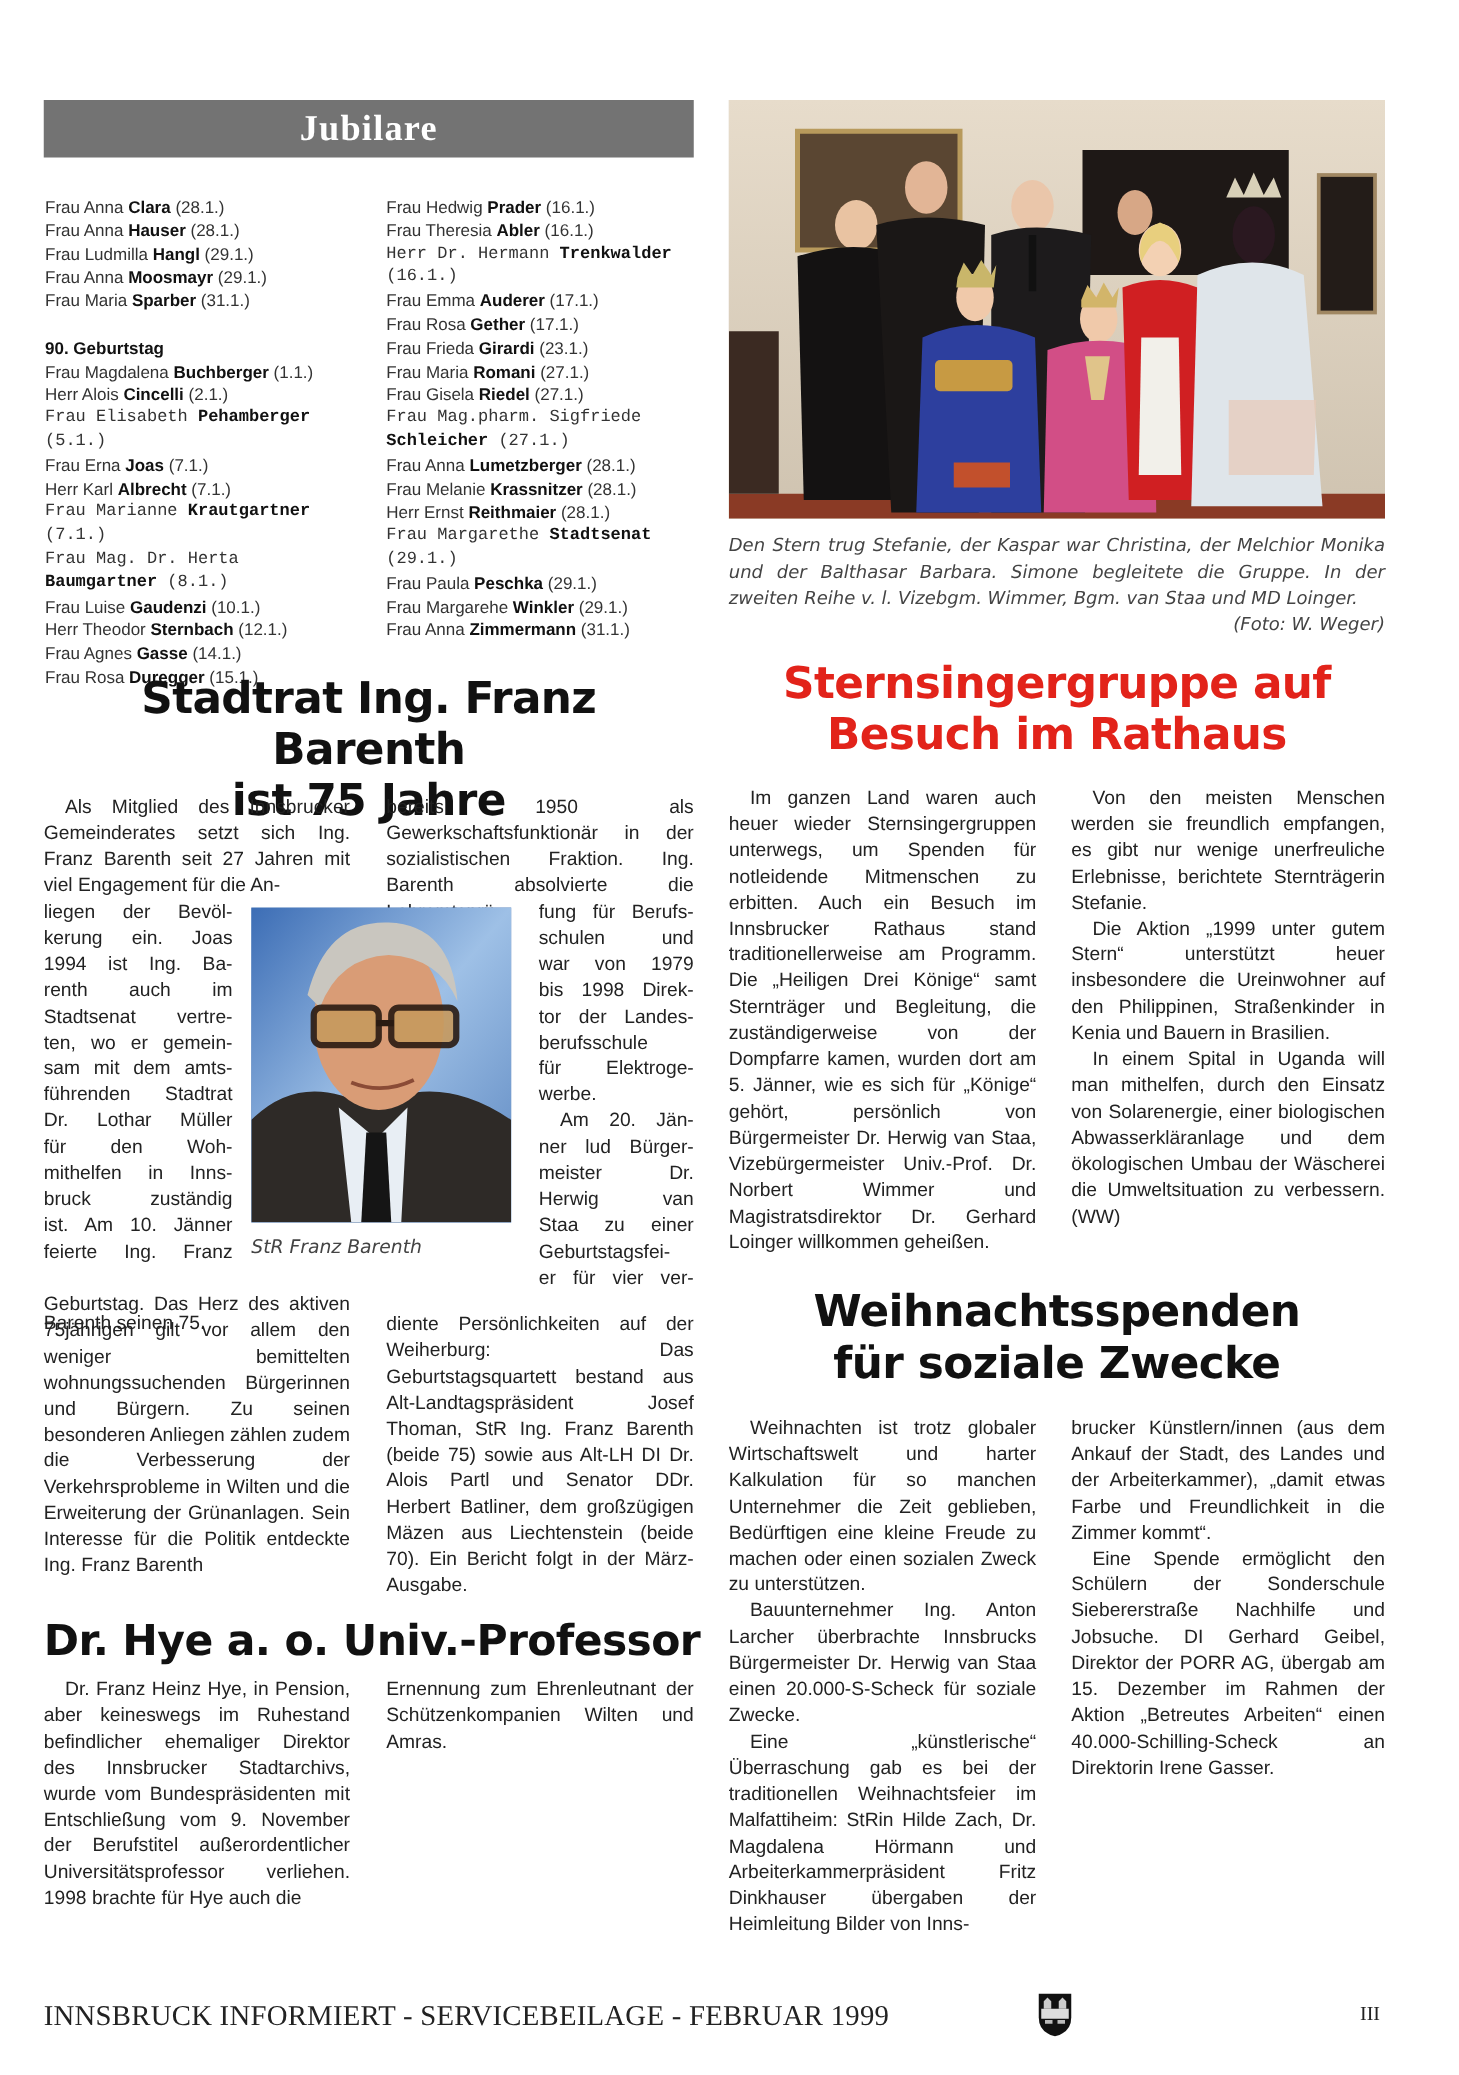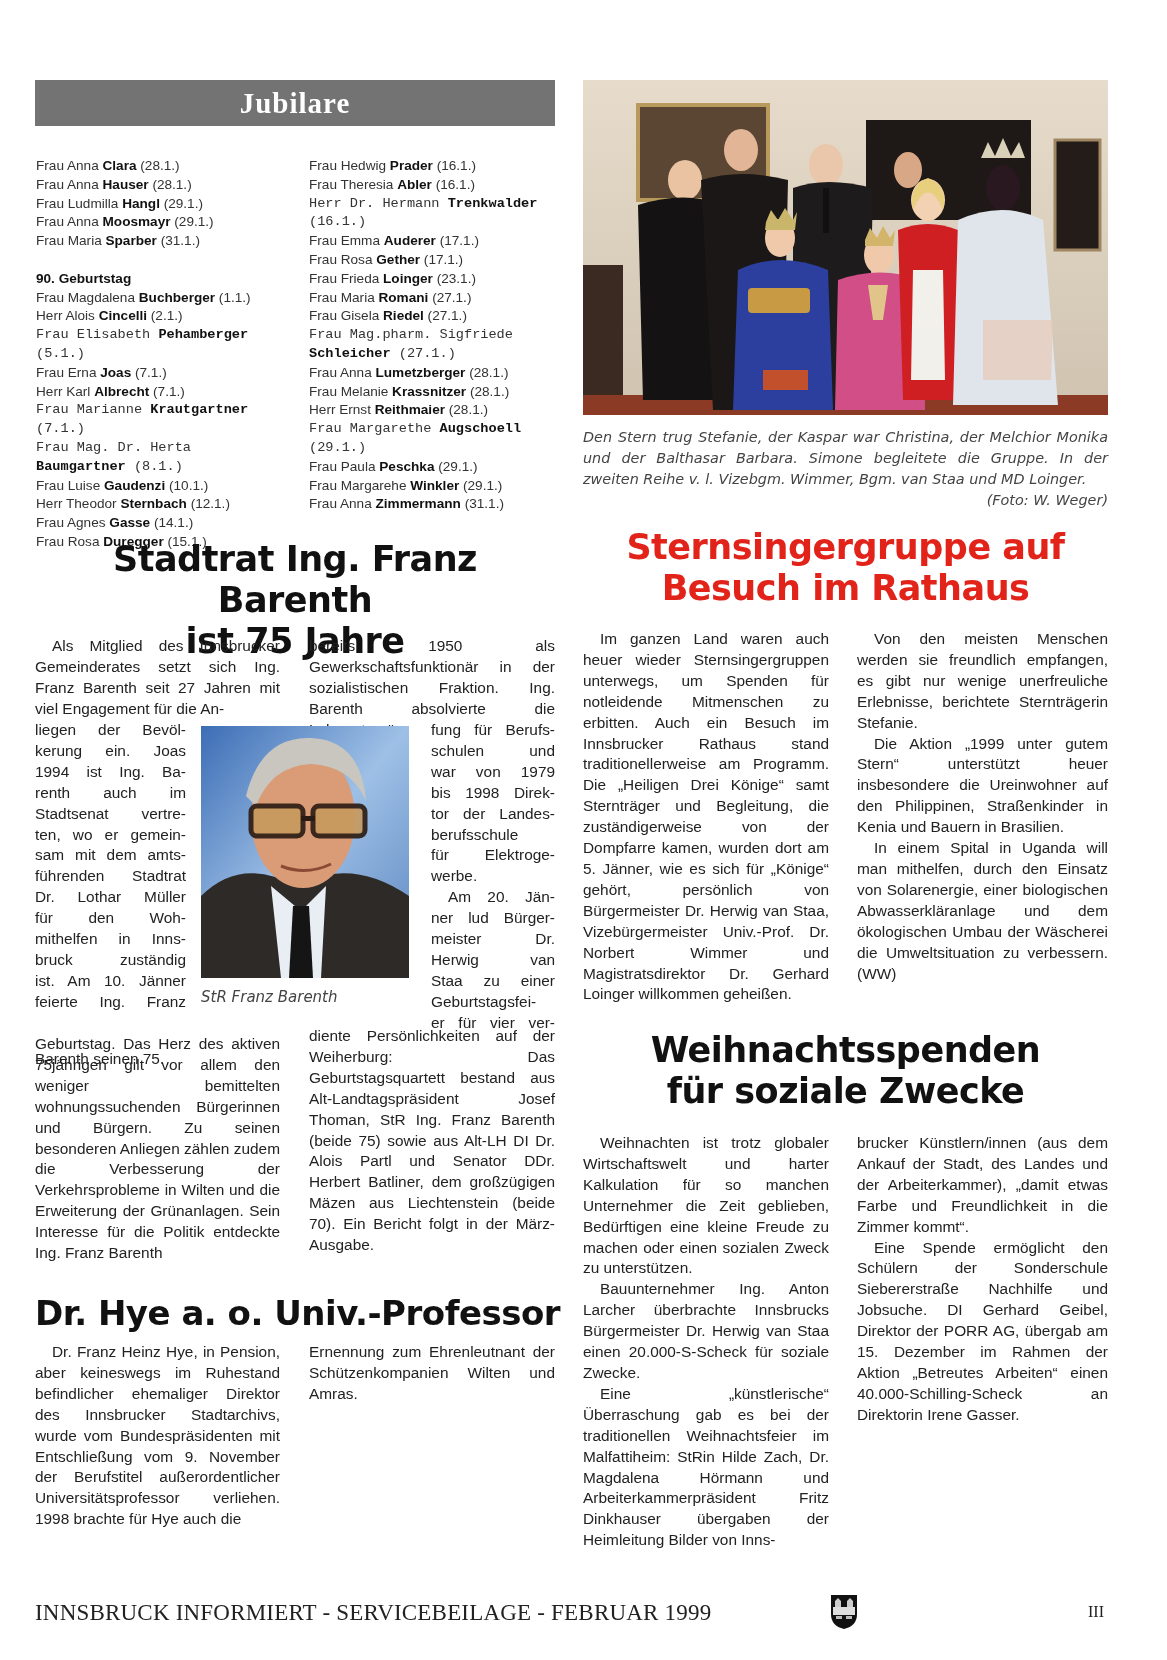--- a/index.html
+++ b/index.html
@@ -78,28 +78,28 @@
     <div class="row"><span>Herr Theodor </span><b>Sternbach</b><span> (12.1.)</span></div>
     <div class="row"><span>Frau Agnes </span><b>Gasse</b><span> (14.1.)</span></div>
     <div class="row"><span>Frau Rosa </span><b>Duregger</b><span> (15.1.)</span></div>
   </div>
 <div class="abs jlist" id="jlist-right" style="left:309px;top:157px;width:245px;">
     <div class="row"><span>Frau Hedwig </span><b>Prader</b><span> (16.1.)</span></div>
     <div class="row"><span>Frau Theresia </span><b>Abler</b><span> (16.1.)</span></div>
     <div class="row wrap"><span>Herr Dr. Hermann </span><b>Trenkwalder</b><span> (16.1.)</span></div>
     <div class="row"><span>Frau Emma </span><b>Auderer</b><span> (17.1.)</span></div>
     <div class="row"><span>Frau Rosa </span><b>Gether</b><span> (17.1.)</span></div>
-    <div class="row"><span>Frau Frieda </span><b>Loinger</b><span> (23.1.)</span></div>
+    <div class="row"><span>Frau Frieda </span><b>Girardi</b><span> (23.1.)</span></div>
     <div class="row"><span>Frau Maria </span><b>Romani</b><span> (27.1.)</span></div>
     <div class="row"><span>Frau Gisela </span><b>Riedel</b><span> (27.1.)</span></div>
     <div class="row wrap"><span>Frau Mag.pharm. Sigfriede </span><b>Schleicher</b><span> (27.1.)</span></div>
     <div class="row"><span>Frau Anna </span><b>Lumetzberger</b><span> (28.1.)</span></div>
     <div class="row"><span>Frau Melanie </span><b>Krassnitzer</b><span> (28.1.)</span></div>
     <div class="row"><span>Herr Ernst </span><b>Reithmaier</b><span> (28.1.)</span></div>
-    <div class="row wrap"><span>Frau Margarethe </span><b>Augschoell</b><span> (29.1.)</span></div>
+    <div class="row wrap"><span>Frau Margarethe </span><b>Stadtsenat</b><span> (29.1.)</span></div>
     <div class="row"><span>Frau Paula </span><b>Peschka</b><span> (29.1.)</span></div>
     <div class="row"><span>Frau Margarehe </span><b>Winkler</b><span> (29.1.)</span></div>
     <div class="row"><span>Frau Anna </span><b>Zimmermann</b><span> (31.1.)</span></div>
   </div>
 
 <div class="abs" id="group-photo">
   <svg width="525" height="335" viewBox="0 0 525 335">
     <defs>
       <linearGradient id="wall" x1="0" y1="0" x2="0" y2="1">
         <stop offset="0" stop-color="#e7dccb"></stop>
@@ -195,21 +195,21 @@
     <div class="justify-line" style="text-align-last: left;">werbe.</div>
     <div class="justify-line" style="padding-left: 17px;">Am 20. Jän-</div>
     <div class="justify-line">ner lud Bürger-</div>
     <div class="justify-line">meister Dr.</div>
     <div class="justify-line">Herwig van</div>
     <div class="justify-line">Staa zu einer</div>
     <div class="justify-line">Geburtstagsfei-</div>
     <div class="justify-line">er für vier ver-</div>
   </div>
 
-<div class="abs body" style="left:309px;top:1026px;width:246px;">
+<div class="abs body" style="left:309px;top:1050px;width:246px;">
   <p class="noindent">diente Persönlichkeiten auf der Weiherburg: Das Geburtstagsquartett bestand aus Alt-Landtagspräsident Josef Thoman, StR Ing. Franz Barenth (beide 75) sowie aus Alt-LH DI Dr. Alois Partl und Senator DDr. Herbert Batliner, dem großzügigen Mäzen aus Liechtenstein (beide 70). Ein Bericht folgt in der März-Ausgabe.</p>
 </div>
 
 <div class="abs" style="left:201px;top:726px;width:208px;height:252px;overflow:hidden;background:#5b86c0;">
   <svg width="208" height="252" viewBox="0 0 208 252">
     <defs>
       <linearGradient id="sky" x1="0" y1="0" x2="1" y2="1">
         <stop offset="0" stop-color="#3c6db5"></stop>
           <stop offset="0.5" stop-color="#9ec0e6"></stop>
           <stop offset="1" stop-color="#5b86c0"></stop>

